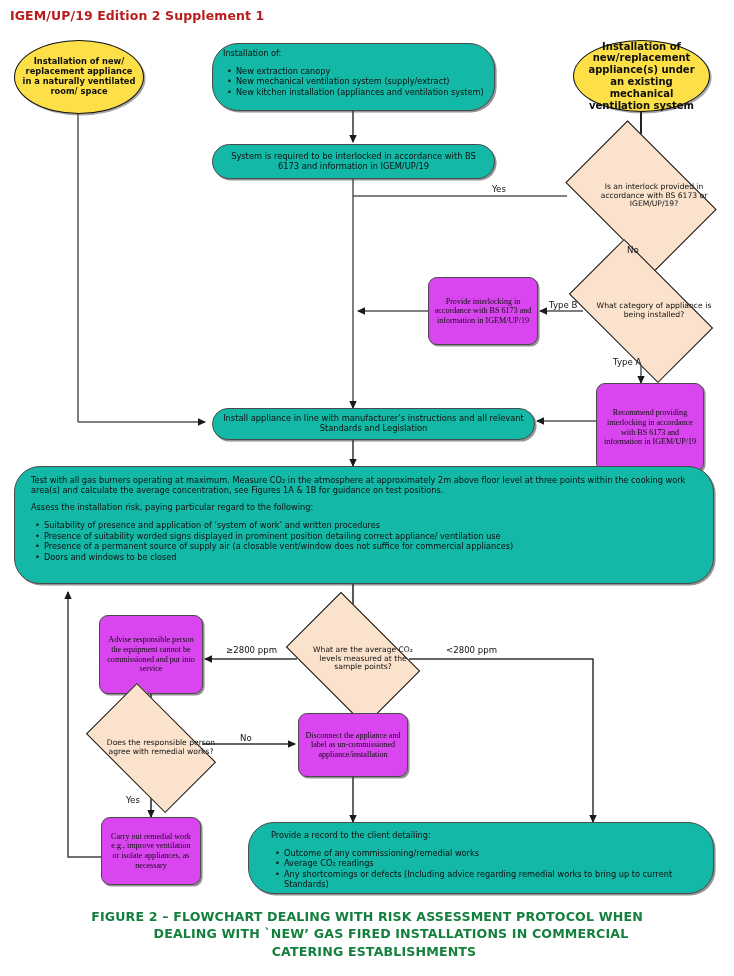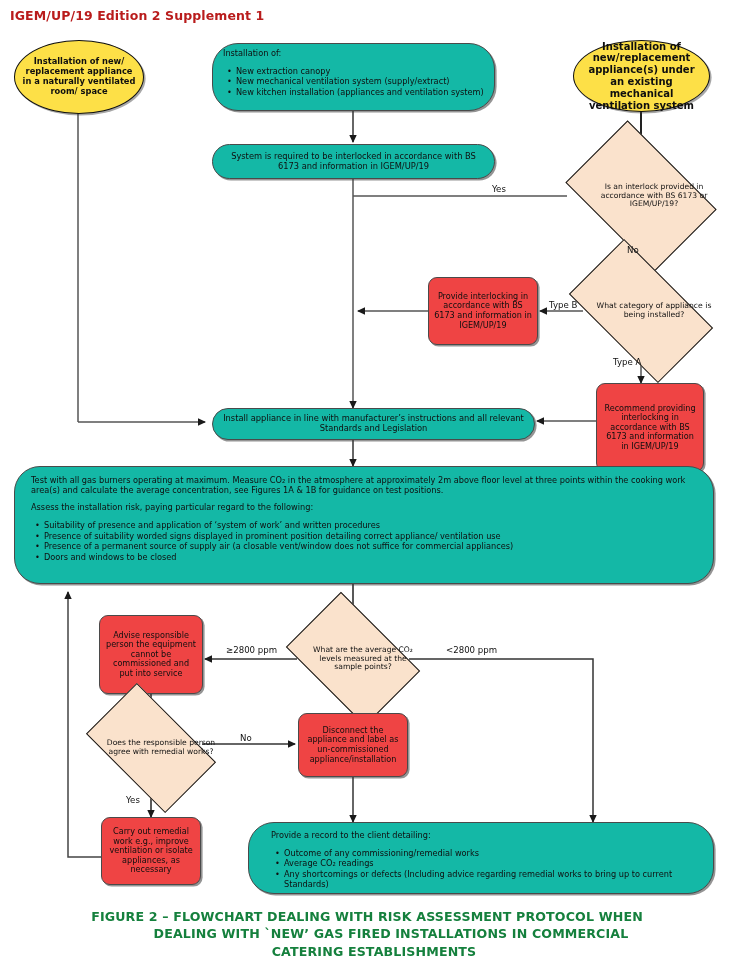--- a/index.html
+++ b/index.html
@@ -14,23 +14,24 @@
   .doc-title{
     position:absolute;left:10px;top:8px;
     font-size:12.5px;font-weight:bold;color:#b91c1c;
     letter-spacing:.1px;
   }
 
   .node{position:absolute;box-sizing:border-box;display:flex;
         align-items:center;justify-content:center;text-align:center;
         line-height:1.18;color:#0f0f0f;}
   .box{
-    background:#ef4444;border:1.3px solid #4a4a4a;border-radius:9px;
+    background:#d946ef;border:1.3px solid #4a4a4a;border-radius:9px;
     box-shadow:1.6px 1.6px 0 rgba(60,60,60,.55);
     padding:16px 5px;
+    font-family:Liberation Serif, serif;
   }
   .stadium{
     background:#14b8a6;border:1.3px solid #4a4a4a;border-radius:26px;
     box-shadow:1.6px 1.6px 0 rgba(60,60,60,.55);
     padding:5px 10px;
   }
   .ellipse{
     background:#fde047;border:1.6px solid #111;border-radius:50%;
     box-shadow:1.6px 1.6px 0 rgba(60,60,60,.45);
     padding:4px 6px;

